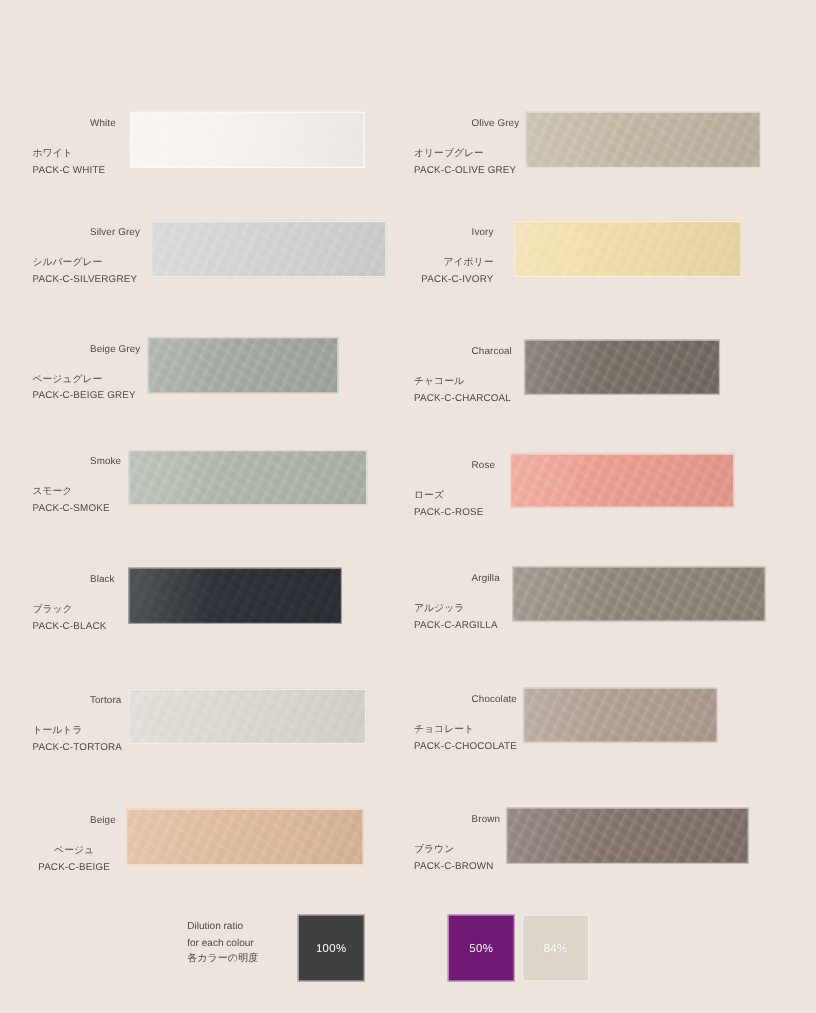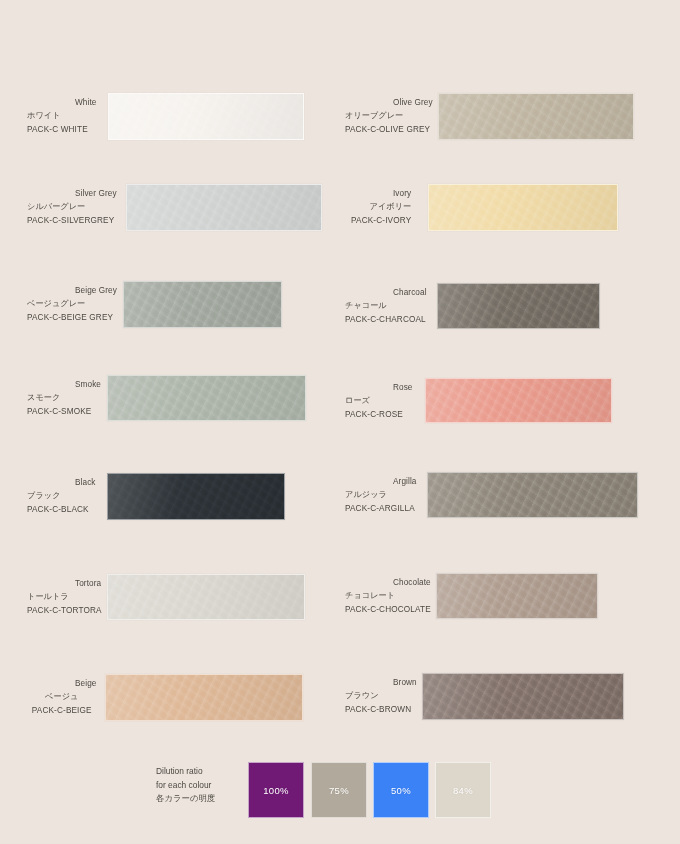--- a/index.html
+++ b/index.html
@@ -53,21 +53,21 @@
     position: absolute;
     top: 12px;
     font-size: 8.2px;
     line-height: 1.62;
     letter-spacing: 0.1px;
     color: #4d4843;
     white-space: nowrap;
   }
 
   .label-en { font-weight: 400; margin-left: 48px; }
-  .label-jp { font-weight: 400; letter-spacing: 0px; }
+  .label-jp { font-weight: 400; letter-spacing: 0px; margin-top: 12px; }
   .label-code { font-weight: 400; letter-spacing: 0.15px; }
 
   .swatch {
     position: absolute;
     top: 13px;
     height: 47px;
     border: 1px solid rgba(255,255,255,0.55);
     box-sizing: border-box;
     box-shadow: 0 0 0 0.5px rgba(0,0,0,0.03);
   }
@@ -285,31 +285,26 @@
         </div>
       </div>
     </div>
 
   <div class="dilution">
     <div class="dilution-label">
       <div>Dilution ratio</div>
       <div>for each colour</div>
       <div>各カラーの明度</div>
     </div>
-  <div class="dilution-swatch" style="left: 248px; background: #701a75;">
+  <div class="dilution-swatch" style="left: 248px; background: #404040;">
         <div class="tex"></div>
         <div class="sheen"></div>
         <span>100%</span>
       </div>
-      <div class="dilution-swatch" style="left: 311px; background: rgb(177, 169, 156);">
-        <div class="tex"></div>
-        <div class="sheen"></div>
-        <span>75%</span>
-      </div>
-      <div class="dilution-swatch" style="left: 373px; background: #3b82f6;">
+      <div class="dilution-swatch" style="left: 373px; background: #701a75;">
         <div class="tex"></div>
         <div class="sheen"></div>
         <span>50%</span>
       </div>
       <div class="dilution-swatch" style="left: 435px; background: rgb(221, 214, 202);">
         <div class="tex"></div>
         <div class="sheen"></div>
         <span>84%</span>
       </div>
     </div>

